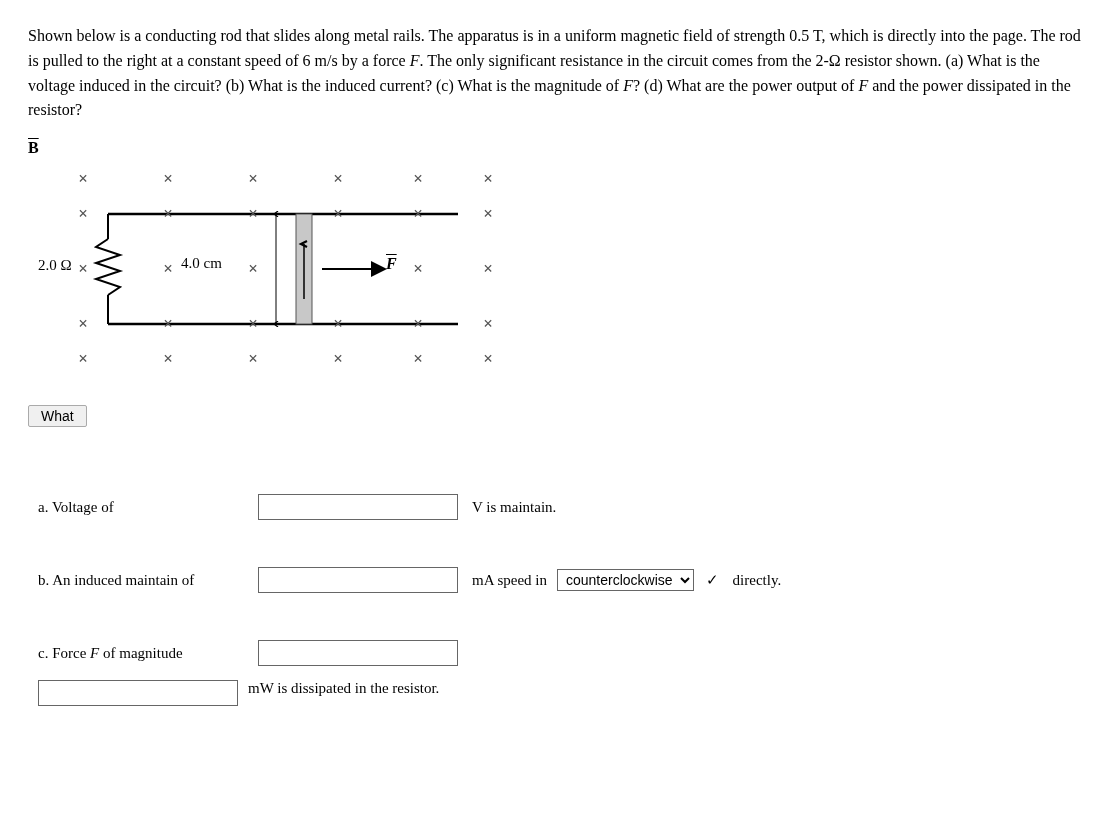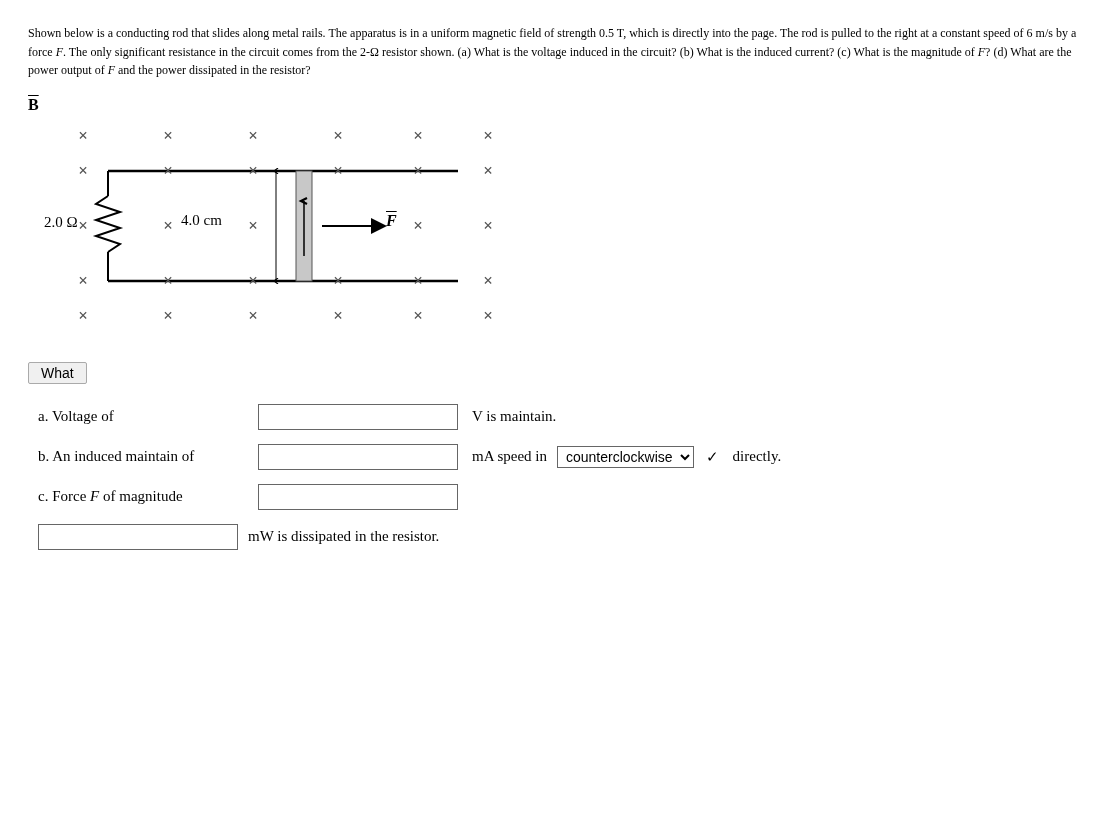--- a/index.html
+++ b/index.html
@@ -8,21 +8,21 @@
       background: #fff;
       color: #000;
       font-size: 15px;
       padding: 24px 28px;
       width: 1119px;
       min-height: 815px;
     }
     .problem-text {
       line-height: 1.55;
       margin-bottom: 16px;
-      font-size: 12px;
+      font-size: 16px;
     }
     .italic { font-style: italic; }
     .overline { text-decoration: overline; }
 
     
     .diagram-area {
       position: relative;
       width: 560px;
       margin-bottom: 18px;
     }
@@ -78,20 +78,21 @@
     .answers-section {
       margin-left: 10px;
     }
     .answer-row {
       display: flex;
       align-items: center;
       margin-bottom: 14px;
       font-size: 15px;
       gap: 10px;
       flex-wrap: wrap;
+      margin-top: 47px;
     }
     .answer-row .label {
       min-width: 210px;
       flex-shrink: 0;
     }
     .answer-input {
       border: 1px solid #666;
       height: 26px;
       width: 200px;
       outline: none;
@@ -117,21 +118,21 @@
       padding: 0 4px;
       cursor: pointer;
     }
     .checkmark {
       color: #000;
       margin-left: 2px;
       font-size: 15px;
     }
     .row-d-second {
       display: flex;
-      align-items: center;
+      align-items: flex-start;
       margin-bottom: 14px;
       font-size: 15px;
       gap: 6px;
       margin-left: 0;
     }
   </style>
 </head>
 <body>
 
 
@@ -180,21 +181,21 @@
       <defs>
         <marker id="dimUp" markerWidth="6" markerHeight="6" refX="3" refY="3" orient="auto-start-reverse">
           <path d="M0,5 L3,1 L6,5" fill="none" stroke="#000" stroke-width="1.2"></path>
         </marker>
         <marker id="dimDown" markerWidth="6" markerHeight="6" refX="3" refY="3" orient="auto">
           <path d="M0,1 L3,5 L6,1" fill="none" stroke="#000" stroke-width="1.2"></path>
         </marker>
       </defs>
     </svg>
 
-    <div style="position:absolute; top:98px; left:16px; font-size:15px;">2.0 Ω</div>
+    <div style="position:absolute; top:98px; left:10px; font-size:15px;">2.0 Ω</div>
 
     <div style="position:absolute; top:96px; left:153px; font-size:15px;">4.0 cm</div>
 
     <div style="position:absolute; top:96px; left:358px; font-size:16px; font-style:italic; font-weight:bold; display:flex; align-items:center; gap:2px;">
       <span style="text-decoration:overline;">F</span>
     </div>
 
     <div class="x-mark" style="left:55px; top:20px">×</div>
     <div class="x-mark" style="left:140px; top:20px">×</div>
     <div class="x-mark" style="left:225px; top:20px">×</div>

